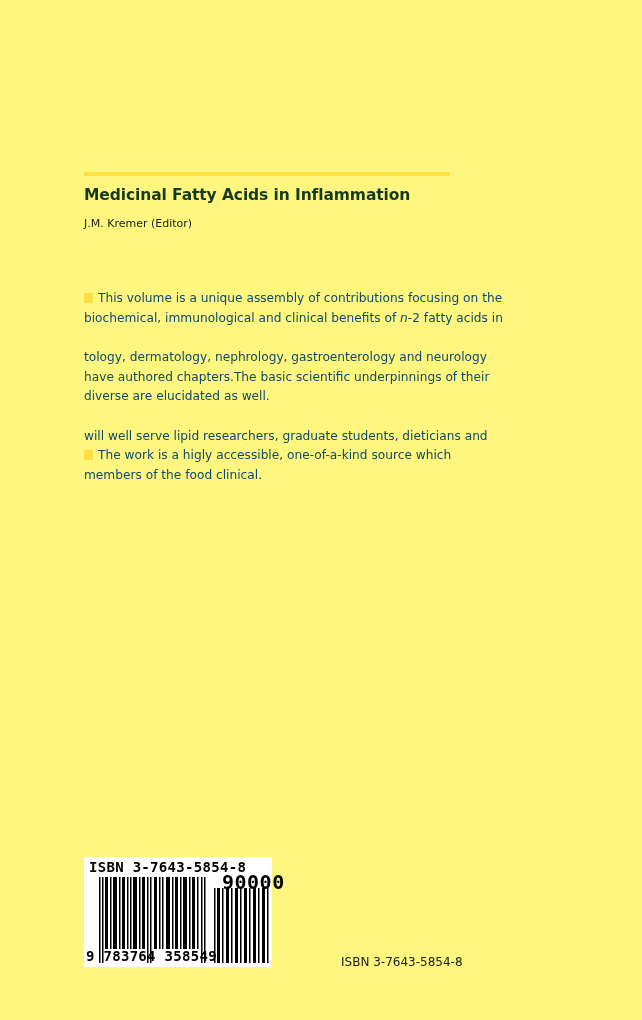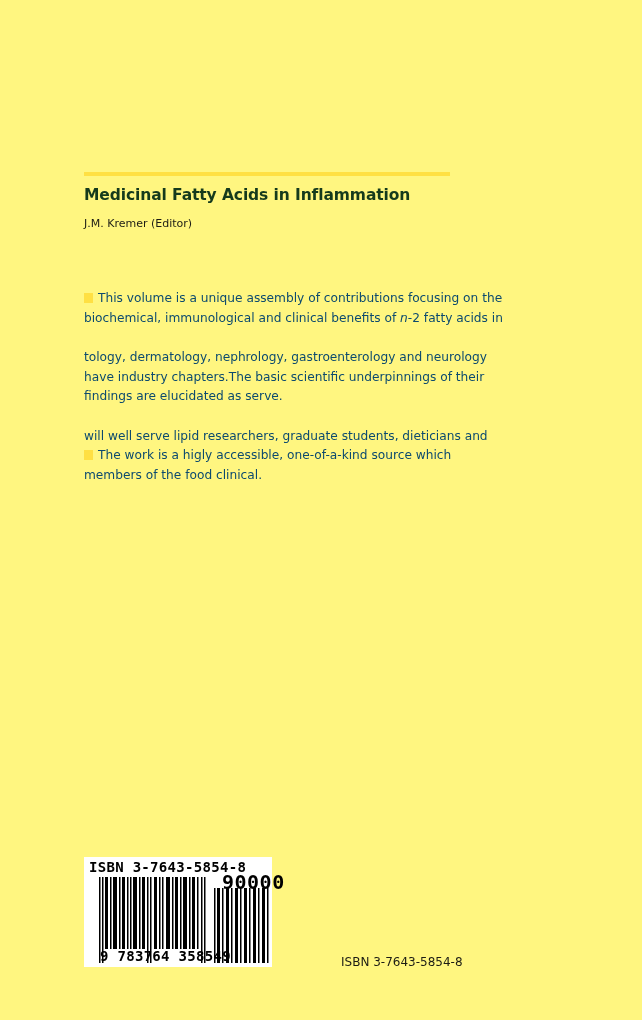--- a/index.html
+++ b/index.html
@@ -59,21 +59,21 @@
       white-space: nowrap;
     }
     .addon-digits {
       position: absolute; left: 138px; top: 13px;
       font-family: "DejaVu Sans Mono", monospace;
       font-size: 20px; font-weight: bold;
       color: #000;
       letter-spacing: 0.5px;
     }
     .ean-digits {
-      position: absolute; left: 16px; top: 91px;
+      position: absolute; left: 2px; top: 91px;
       font-family: "DejaVu Sans Mono", monospace;
       font-size: 14px; font-weight: bold;
       color: #000;
       letter-spacing: 0.3px;
       white-space: nowrap;
     }
     .bars-main {
       position: absolute; left: 15px; top: 20px;
       width: 107px; height: 86px;
     }
@@ -96,22 +96,22 @@
 <div class="title">Medicinal Fatty Acids in Inflammation</div>
 <div class="author">J.M. Kremer (Editor)</div>
 
 <div class="body-text">
   <p class="para">
     <span class="line"><span class="bullet"></span><span>This volume is a unique assembly of contributions focusing on the</span></span>
     <span class="line"><span>biochemical, immunological and clinical benefits of </span><em>n</em><span>-2 fatty acids in</span></span>
   </p>
   <p class="para">
     <span class="line">tology, dermatology, nephrology, gastroenterology and neurology</span>
-    <span class="line">have industry chapters.The basic scientific underpinnings of their</span>
-    <span class="line">findings are elucidated as serve.</span>
+    <span class="line">have authored chapters.The basic scientific underpinnings of their</span>
+    <span class="line">diverse are elucidated as well.</span>
   </p>
   <p class="para">
     <span class="line">will well serve lipid researchers, graduate students, dieticians and</span>
     <span class="line"><span class="bullet"></span><span>The work is a higly accessible, one-of-a-kind source which</span></span>
     <span class="line">members of the food clinical.</span>
   </p>
 </div>
 
 <div class="barcode-box">
   <div class="barcode-isbn">ISBN 3-7643-5854-8</div>

